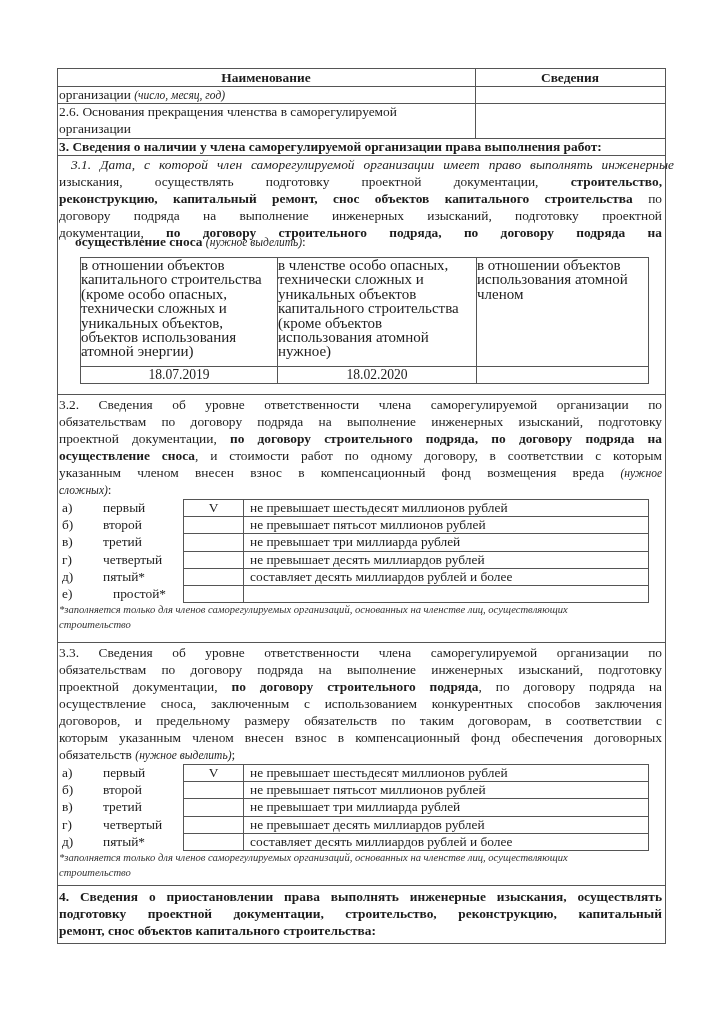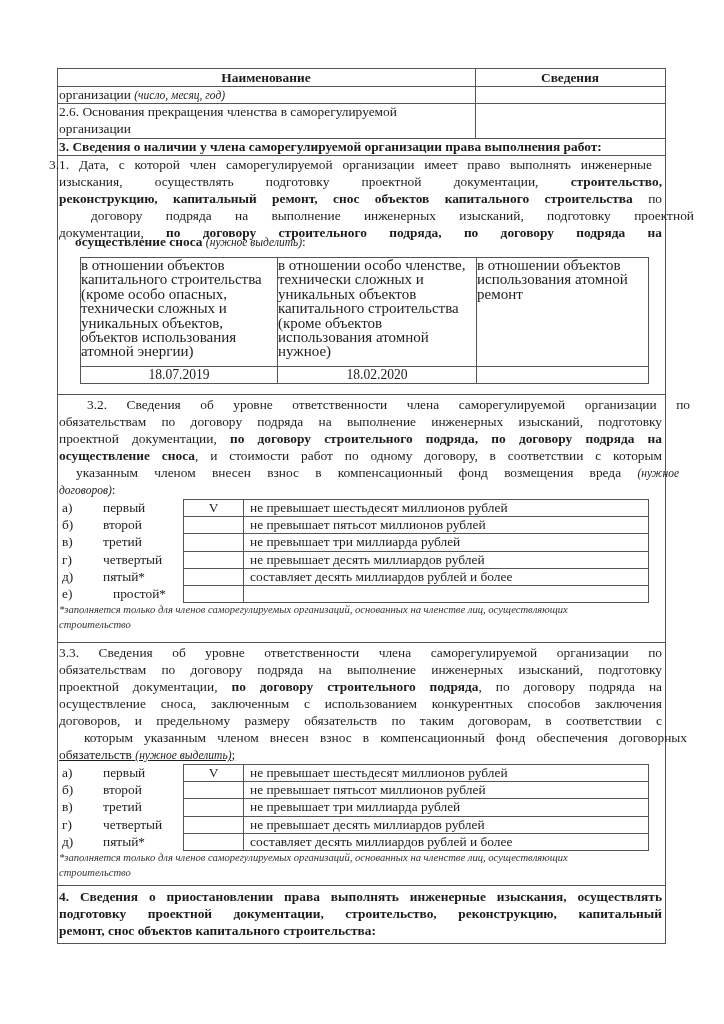--- a/index.html
+++ b/index.html
@@ -42,30 +42,30 @@
     <span class="sm-i">(число, месяц, год)</span>
   </div>
   <div class="txt" style="left:478px; top:86px;"></div>
 
   <div class="txt" style="left:59px; top:103px;">2.6. Основания прекращения членства в саморегулируемой</div>
   <div class="txt" style="left:59px; top:120px;">организации</div>
   <div class="txt" style="left:478px; top:103px;"></div>
 
   <div class="txt b" style="left:59px; top:138px;">3. Сведения о наличии у члена саморегулируемой организации права выполнения работ:</div>
 
-  <div class="just" style="left:49px; top:156px; width:603px;">3.1. Дата, с которой член саморегулируемой организации имеет право выполнять инженерные</div>
+  <div class="just" style="left:71px; top:156px; width:603px;font-style:italic;">3.1. Дата, с которой член саморегулируемой организации имеет право выполнять инженерные</div>
   <div class="just" style="left:59px; top:173px; width:603px;">
     <span>изыскания, осуществлять подготовку проектной документации,</span>
     <span class="b">строительство,</span>
   </div>
   <div class="just b" style="left:59px; top:190px; width:603px;">
     <span>реконструкцию, капитальный ремонт, снос объектов капитального строительства</span>
     <span style="font-weight:normal;">по</span>
   </div>
-  <div class="just" style="left:59px; top:207px; width:603px;margin-left:32px;">договору подряда на выполнение инженерных изысканий, подготовку проектной</div>
+  <div class="just" style="left:59px; top:207px; width:603px;">договору подряда на выполнение инженерных изысканий, подготовку проектной</div>
   <div class="just" style="left:59px; top:224px; width:603px;">
     <span>документации,</span>
     <span class="b">по договору строительного подряда, по договору подряда на</span>
   </div>
   <div class="txt" style="left:59px; top:233px;margin-left:16px;">
     <span class="b">осуществление сноса</span>
     <span class="sm-i">(нужное выделить)</span><span>:</span>
   </div>
 
   <div>
@@ -81,55 +81,55 @@
       <div>в отношении объектов</div>
       <div>капитального строительства</div>
       <div>(кроме особо опасных,</div>
       <div>технически сложных и</div>
       <div>уникальных объектов,</div>
       <div>объектов использования</div>
       <div>атомной энергии)</div>
     </div>
 
     <div class="cell-c" style="left:278px; top:258px; width:198px;">
-      <div>в отношении особо членстве,</div>
+      <div>в членстве особо опасных,</div>
       <div>технически сложных и</div>
       <div>уникальных объектов</div>
       <div>капитального строительства</div>
       <div>(кроме объектов</div>
       <div>использования атомной</div>
       <div>нужное)</div>
     </div>
 
     <div class="cell-c" style="left:477px; top:258px; width:171px;">
       <div>в отношении объектов</div>
       <div>использования атомной</div>
-      <div>ремонт</div>
+      <div>членом</div>
     </div>
 
     <div class="txt" style="left:81px; top:366px; width:196px; text-align:center; font-size:13.6px;">18.07.2019</div>
     <div class="txt" style="left:278px; top:366px; width:198px; text-align:center; font-size:13.6px;">18.02.2020</div>
     <div class="txt" style="left:477px; top:366px; width:171px; text-align:center; font-size:13.6px;"></div>
   </div>
 
-  <div class="just" style="left:59px; top:396px; width:603px;padding-left:28px;">3.2. Сведения об уровне ответственности члена саморегулируемой организации по</div>
+  <div class="just" style="left:59px; top:396px; width:603px;">3.2. Сведения об уровне ответственности члена саморегулируемой организации по</div>
   <div class="just" style="left:59px; top:413px; width:603px;">обязательствам по договору подряда на выполнение инженерных изысканий, подготовку</div>
   <div class="just" style="left:59px; top:430px; width:603px;">
     <span>проектной документации,</span>
     <span class="b">по договору строительного подряда, по договору подряда на</span>
   </div>
   <div class="just" style="left:59px; top:447px; width:603px;">
     <span class="b">осуществление сноса</span><span>, и стоимости работ по одному договору, в соответствии с которым</span>
   </div>
-  <div class="just" style="left:59px; top:464px; width:603px;margin-left:17px;">
+  <div class="just" style="left:59px; top:464px; width:603px;">
     <span>указанным членом внесен взнос в компенсационный фонд возмещения вреда</span>
     <span class="sm-i">(нужное</span>
   </div>
   <div class="txt" style="left:59px; top:481px;">
-    <span class="sm-i">договоров)</span><span>:</span>
+    <span class="sm-i">сложных)</span><span>:</span>
   </div>
 
   <div>
     <div class="line-h" style="left:183px; top:499px; width:466px;"></div>
     <div class="line-h" style="left:183px; top:516px; width:466px;"></div>
     <div class="line-h" style="left:183px; top:533px; width:466px;"></div>
     <div class="line-h" style="left:183px; top:551px; width:466px;"></div>
     <div class="line-h" style="left:183px; top:568px; width:466px;"></div>
     <div class="line-h" style="left:183px; top:585px; width:466px;"></div>
     <div class="line-h" style="left:183px; top:602px; width:466px;"></div>
@@ -172,22 +172,22 @@
   <div class="note" style="left:59px; top:618px;">строительство</div>
 
   <div class="just" style="left:59px; top:644px; width:603px;">3.3. Сведения об уровне ответственности члена саморегулируемой организации по</div>
   <div class="just" style="left:59px; top:661px; width:603px;">обязательствам по договору подряда на выполнение инженерных изысканий, подготовку</div>
   <div class="just" style="left:59px; top:678px; width:603px;">
     <span>проектной документации,</span>
     <span class="b">по договору строительного подряда</span><span>, по договору подряда на</span>
   </div>
   <div class="just" style="left:59px; top:695px; width:603px;">осуществление сноса, заключенным с использованием конкурентных способов заключения</div>
   <div class="just" style="left:59px; top:712px; width:603px;">договоров, и предельному размеру обязательств по таким договорам, в соответствии с</div>
-  <div class="just" style="left:59px; top:729px; width:603px;margin-left:25px;">которым указанным членом внесен взнос в компенсационный фонд обеспечения договорных</div>
-  <div class="txt" style="left:59px; top:746px;text-decoration:underline;">
+  <div class="just" style="left:59px; top:729px; width:603px;">которым указанным членом внесен взнос в компенсационный фонд обеспечения договорных</div>
+  <div class="txt" style="left:59px; top:746px;">
     <span>обязательств</span>
     <span class="sm-i">(нужное выделить)</span><span>;</span>
   </div>
 
   <div>
     <div class="line-h" style="left:183px; top:764px; width:466px;"></div>
     <div class="line-h" style="left:183px; top:781px; width:466px;"></div>
     <div class="line-h" style="left:183px; top:798px; width:466px;"></div>
     <div class="line-h" style="left:183px; top:816px; width:466px;"></div>
     <div class="line-h" style="left:183px; top:833px; width:466px;"></div>

